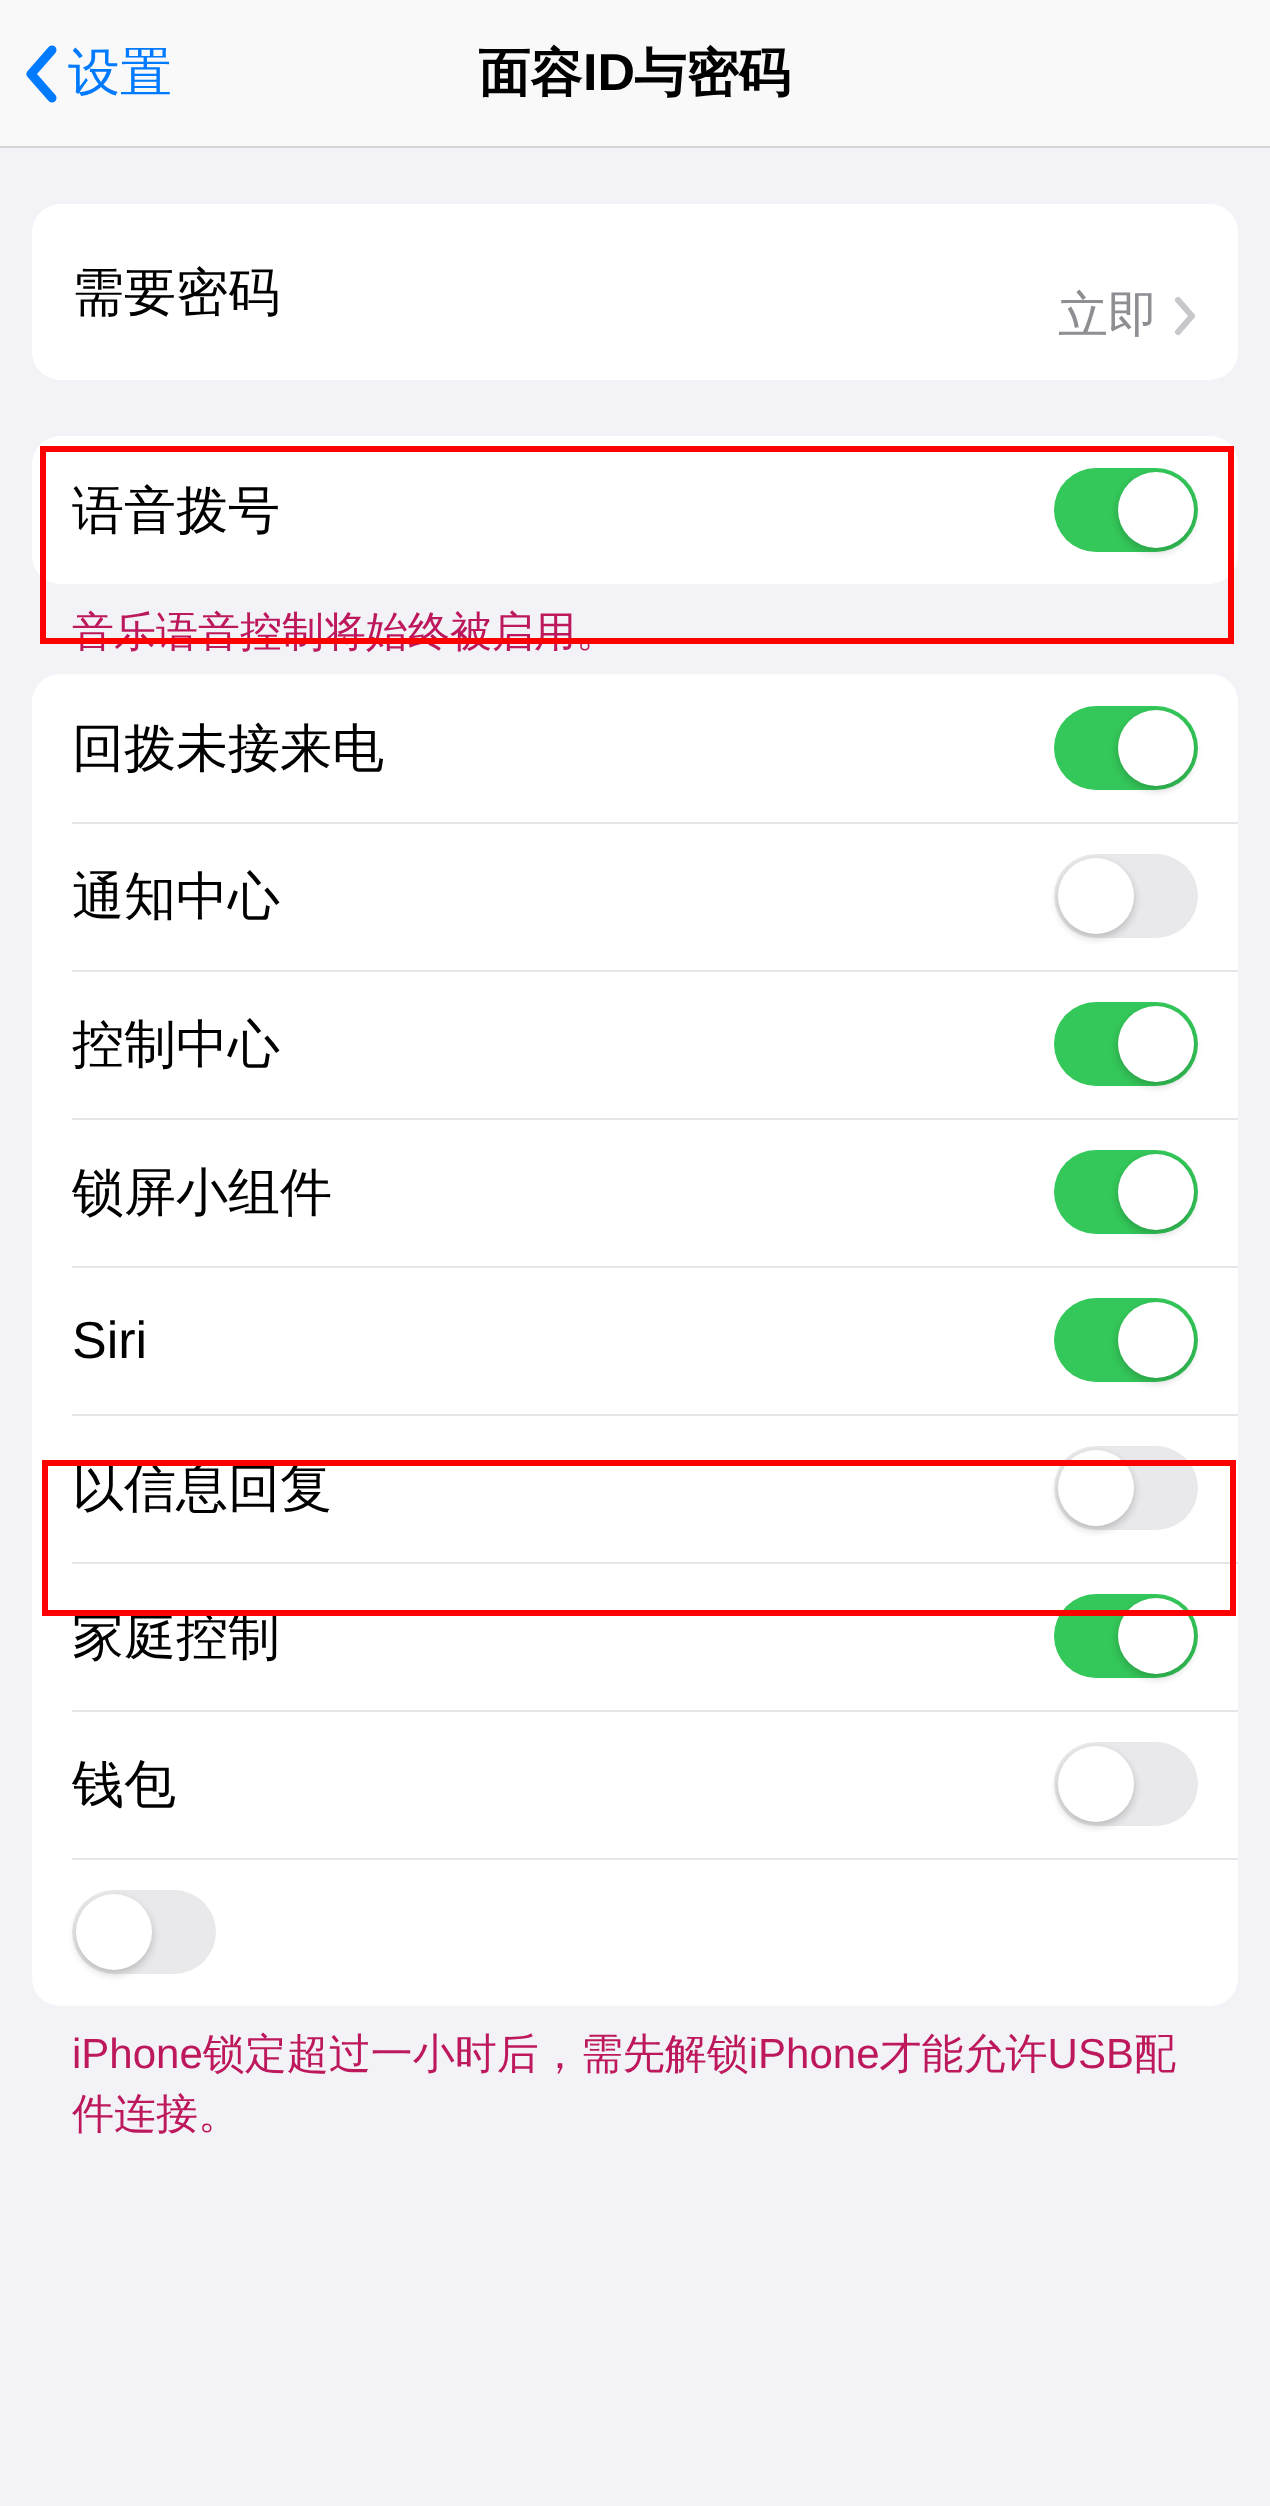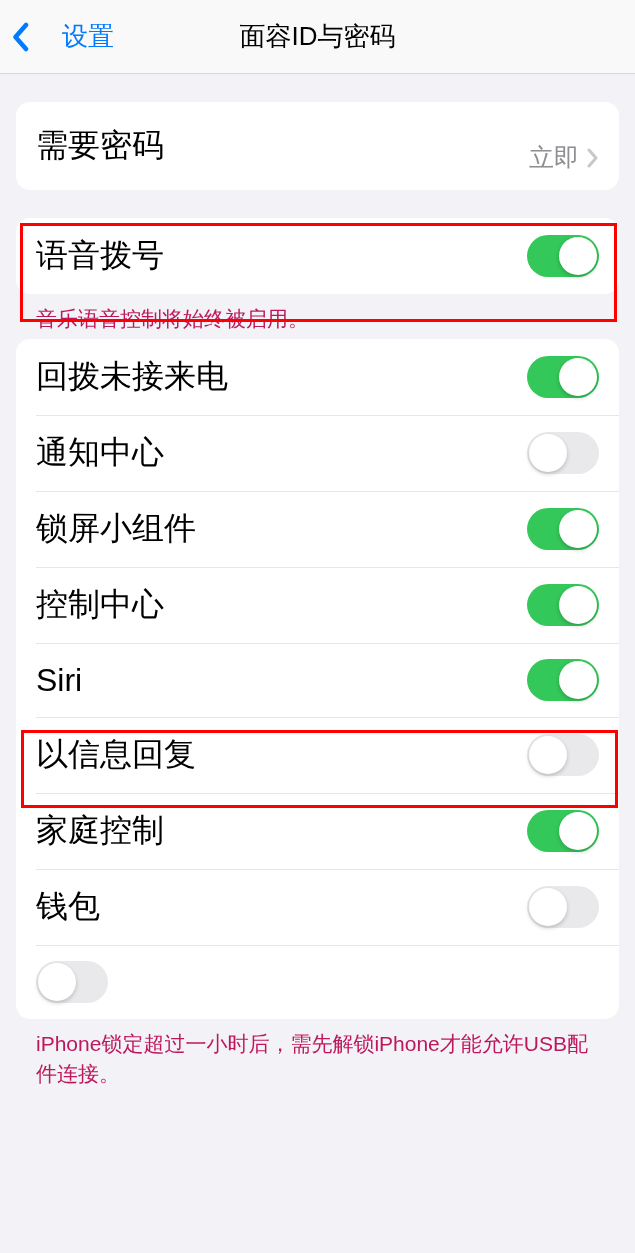--- a/index.html
+++ b/index.html
@@ -25,34 +25,33 @@
       position: relative;
     }
     .back-button {
       position: absolute;
       left: 10px;
       display: flex;
       align-items: center;
       color: #007aff;
       font-size: 26px;
       cursor: pointer;
-      gap: 28px;
     }
     .back-chevron {
       width: 20px;
       height: 30px;
       margin-right: 4px;
     }
     .back-chevron svg {
       width: 100%;
       height: 100%;
     }
     .header-title {
       font-size: 26px;
-      font-weight: 400;
+      font-weight: 700;
       color: #000;
     }
     .content {
       padding: 0;
     }
     .group {
       margin: 28px 16px 0;
       background: #fff;
       border-radius: 14px;
       overflow: hidden;
@@ -68,21 +67,21 @@
     .row + .row::before {
       content: "";
       position: absolute;
       left: 20px;
       right: 0;
       top: 0;
       height: 1px;
       background: #e5e5ea;
     }
     .row-label {
-      font-size: 32px;
+      font-size: 26px;
       color: #000;
     }
     .row-value {
       font-size: 25px;
       color: #8e8e93;
       margin-right: 8px;
     }
     .row-right {
       display: flex;
       align-items: center;
@@ -208,27 +207,27 @@
           <div class="toggle-knob"></div>
         </div>
       </div>
       <div class="row">
         <span class="row-label">通知中心</span>
         <div class="toggle off">
           <div class="toggle-knob"></div>
         </div>
       </div>
       <div class="row">
+        <span class="row-label">控制中心</span>
+        <div class="toggle on">
+          <div class="toggle-knob"></div>
+        </div>
+      </div>
+      <div class="row">
         <span class="row-label">锁屏小组件</span>
-        <div class="toggle on">
-          <div class="toggle-knob"></div>
-        </div>
-      </div>
-      <div class="row">
-        <span class="row-label">控制中心</span>
         <div class="toggle on">
           <div class="toggle-knob"></div>
         </div>
       </div>
       <div class="row">
         <span class="row-label">Siri</span>
         <div class="toggle on">
           <div class="toggle-knob"></div>
         </div>
       </div>

